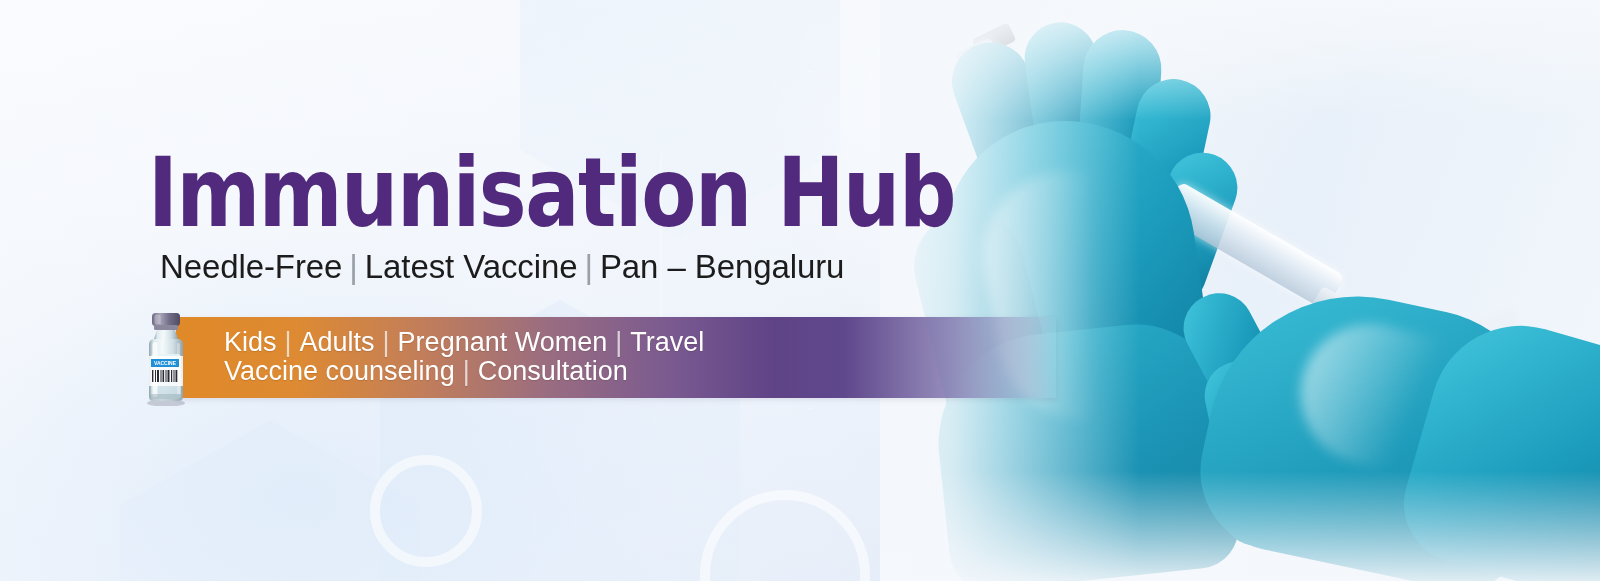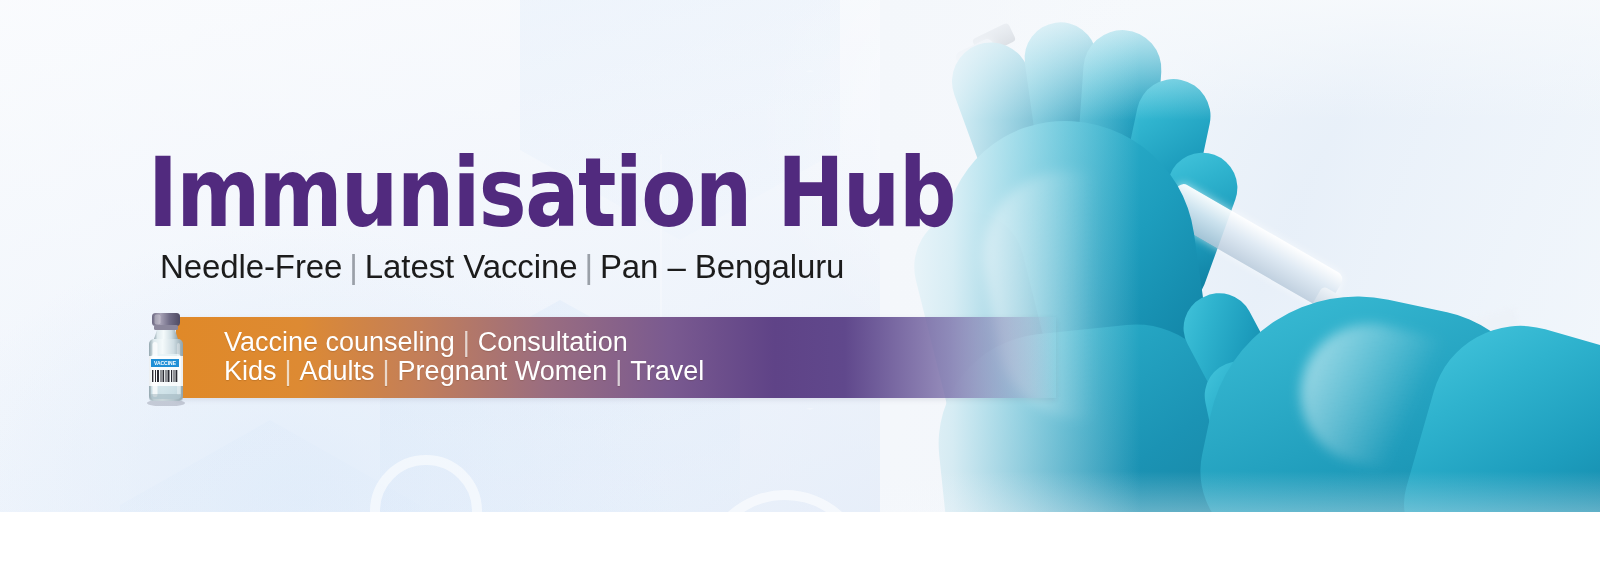--- a/index.html
+++ b/index.html
@@ -7,21 +7,21 @@
     padding: 0;
     background: #ffffff;
   }
   body {
     font-family: "Liberation Sans", sans-serif;
   }
 
   .banner {
     position: relative;
     width: 1600px;
-    height: 512px;
+    height: 581px;
     overflow: hidden;
     background: linear-gradient(118deg, #ffffff 0%, #f7f9fd 22%, #eef3fb 46%, #e6edf8 62%, #eef2f9 78%, #f4f7fc 100%);
   }
 
   
   .bg-wash {
     position: absolute;
     inset: 0;
     background:
       radial-gradient(620px 420px at 1180px 120px, rgba(255,255,255,.95), rgba(255,255,255,0) 70%),
@@ -372,22 +372,22 @@
   <div class="content">
     <h1 class="headline">Immunisation Hub</h1>
 
     <div class="subhead">
       <span>Needle-Free</span><span class="sep">|</span><span>Latest Vaccine</span><span class="sep">|</span><span>Pan – Bengaluru</span>
     </div>
   </div>
 
   <div class="services-bar">
     <div class="services-text">
+      <div><span>Kids</span><span class="sep">|</span><span>Adults</span><span class="sep">|</span><span>Pregnant Women</span><span class="sep">|</span><span>Travel</span></div>
       <div><span>Vaccine counseling</span><span class="sep">|</span><span>Consultation</span></div>
-      <div><span>Kids</span><span class="sep">|</span><span>Adults</span><span class="sep">|</span><span>Pregnant Women</span><span class="sep">|</span><span>Travel</span></div>
     </div>
   </div>
 
   <div class="vial">
     <svg viewBox="0 0 52 96" width="52" height="96" aria-hidden="true">
       <defs>
         <linearGradient id="capG" x1="0" y1="0" x2="1" y2="0">
           <stop offset="0%" stop-color="#6f6b84"></stop>
           <stop offset="30%" stop-color="#a7a2b6"></stop>
           <stop offset="62%" stop-color="#716d87"></stop>

